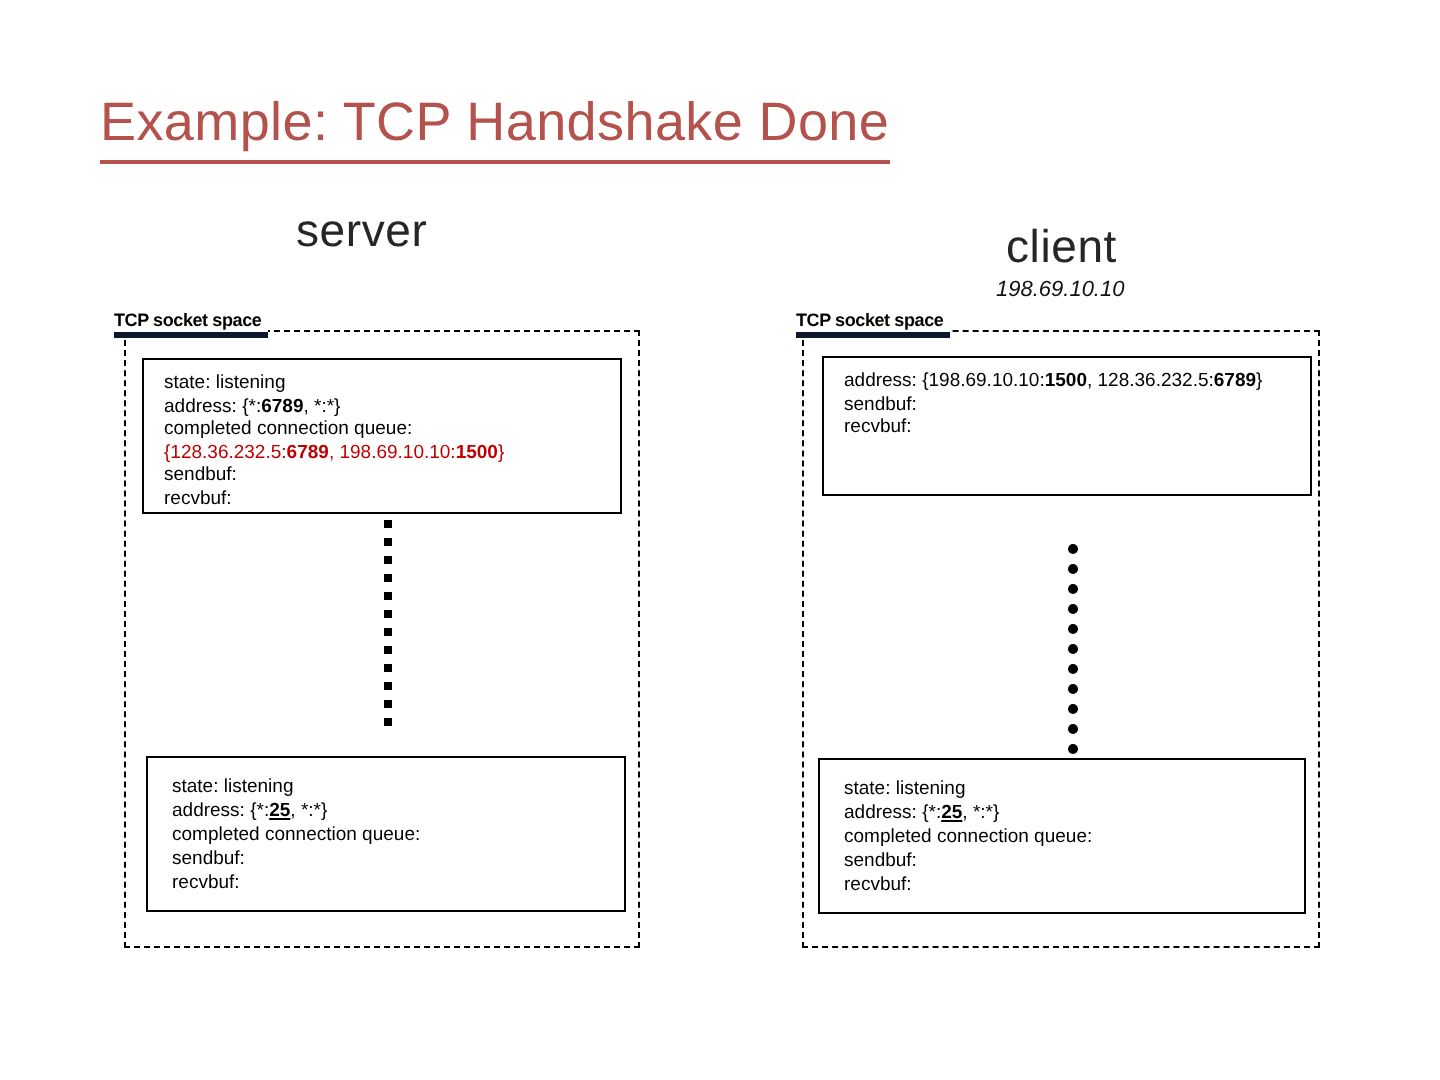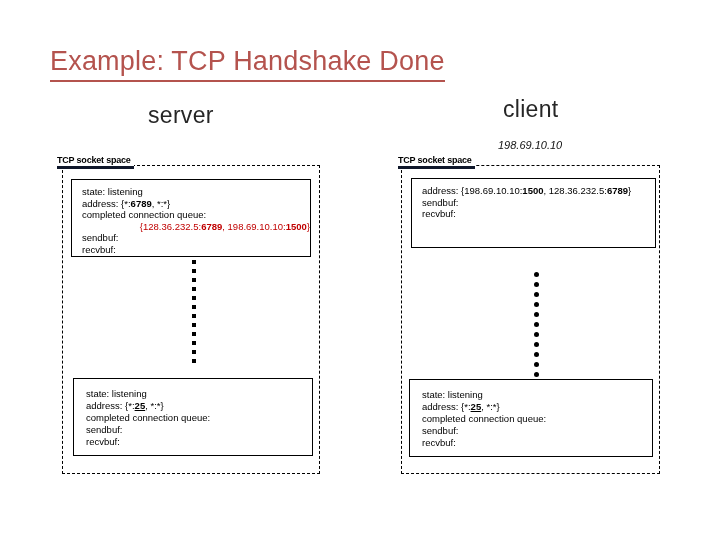--- a/index.html
+++ b/index.html
@@ -46,21 +46,21 @@
   <h1 class="title">Example: TCP Handshake Done</h1>
 
   <div class="host-heading" style="left:148px;top:102px;">server</div>
 
   <div class="space-label" style="left:57px;top:155px;">TCP socket space</div>
   <div class="socket-space" style="left:62px;top:165px;width:256px;height:307px;">
     <div class="socket-box" style="left:8px;top:13px;width:240px;height:78px;padding:6px 0 0 10px;">
         <div class="line"><span>state: listening</span></div>
         <div class="line"><span>address: {*:</span><span class="seg-b">6789</span><span>, *:*}</span></div>
         <div class="line"><span>completed connection queue:</span></div>
-        <div class="line" style="color: rgb(192, 0, 0); text-align: right;"><span>{128.36.232.5:</span><span class="seg-b">6789</span><span>, 198.69.10.10:</span><span class="seg-b">1500</span><span>}</span></div>
+        <div class="line" style="color: rgb(192, 0, 0);"><span>{128.36.232.5:</span><span class="seg-b">6789</span><span>, 198.69.10.10:</span><span class="seg-b">1500</span><span>}</span></div>
         <div class="line"><span>sendbuf:</span></div>
         <div class="line"><span>recvbuf:</span></div>
       </div>
     <div class="dots" style="left:129px;top:94px;">
         <div class="dot"></div>
         <div class="dot"></div>
         <div class="dot"></div>
         <div class="dot"></div>
         <div class="dot"></div>
         <div class="dot"></div>
@@ -73,21 +73,21 @@
       </div>
     <div class="socket-box" style="left:10px;top:212px;width:240px;height:78px;padding:9px 0 0 12px;line-height:12px;">
         <div class="line"><span>state: listening</span></div>
         <div class="line"><span>address: {*:</span><span class="seg-b seg-u">25</span><span>, *:*}</span></div>
         <div class="line"><span>completed connection queue:</span></div>
         <div class="line"><span>sendbuf:</span></div>
         <div class="line"><span>recvbuf:</span></div>
       </div>
   </div>
 
-  <div class="host-heading" style="left:503px;top:96px;">client</div>
+  <div class="host-heading" style="left:503px;top:110px;">client</div>
   <div class="host-ips" style="left:498px;top:138px;font-style:italic;">
     <div>198.69.10.10</div>
   </div>
 
   <div class="space-label" style="left:398px;top:155px;">TCP socket space</div>
   <div class="socket-space" style="left:401px;top:165px;width:257px;height:307px;">
     <div class="socket-box" style="left:9px;top:12px;width:245px;height:70px;padding:6px 0 0 10px;">
         <div class="line"><span>address: {198.69.10.10:</span><span class="seg-b">1500</span><span>, 128.36.232.5:</span><span class="seg-b">6789</span><span>}</span></div>
         <div class="line"><span>sendbuf:</span></div>
         <div class="line"><span>recvbuf:</span></div>

